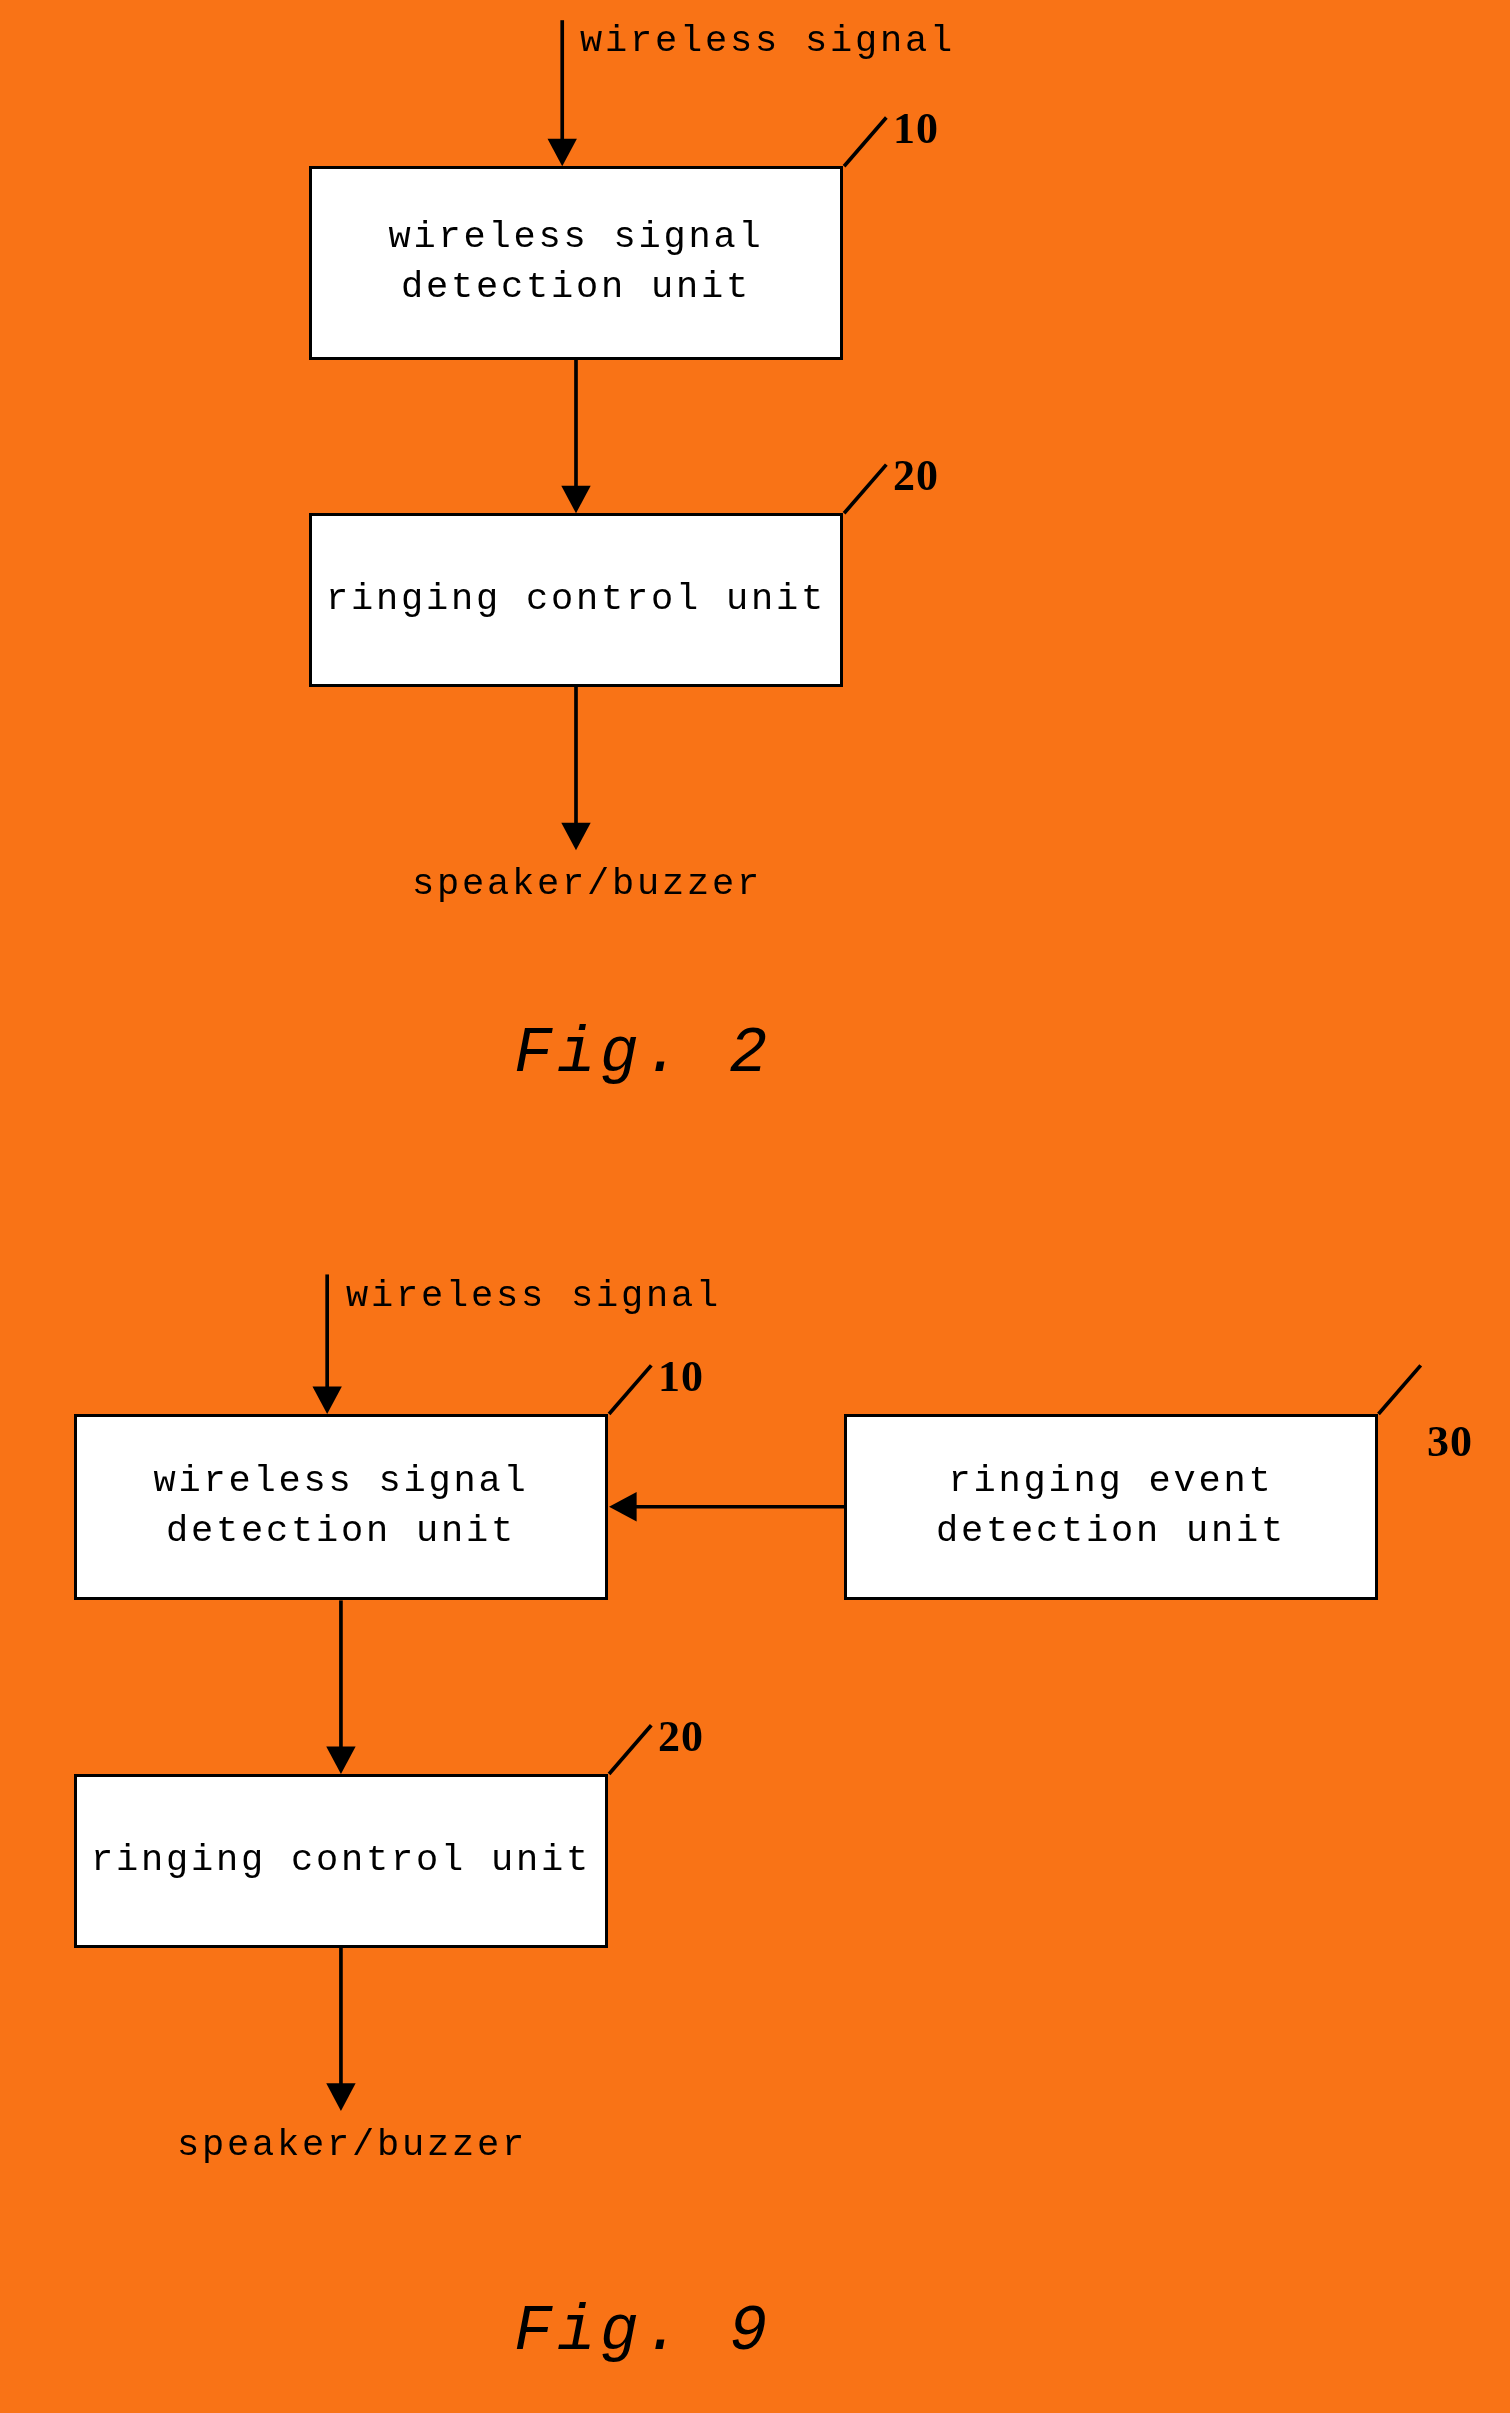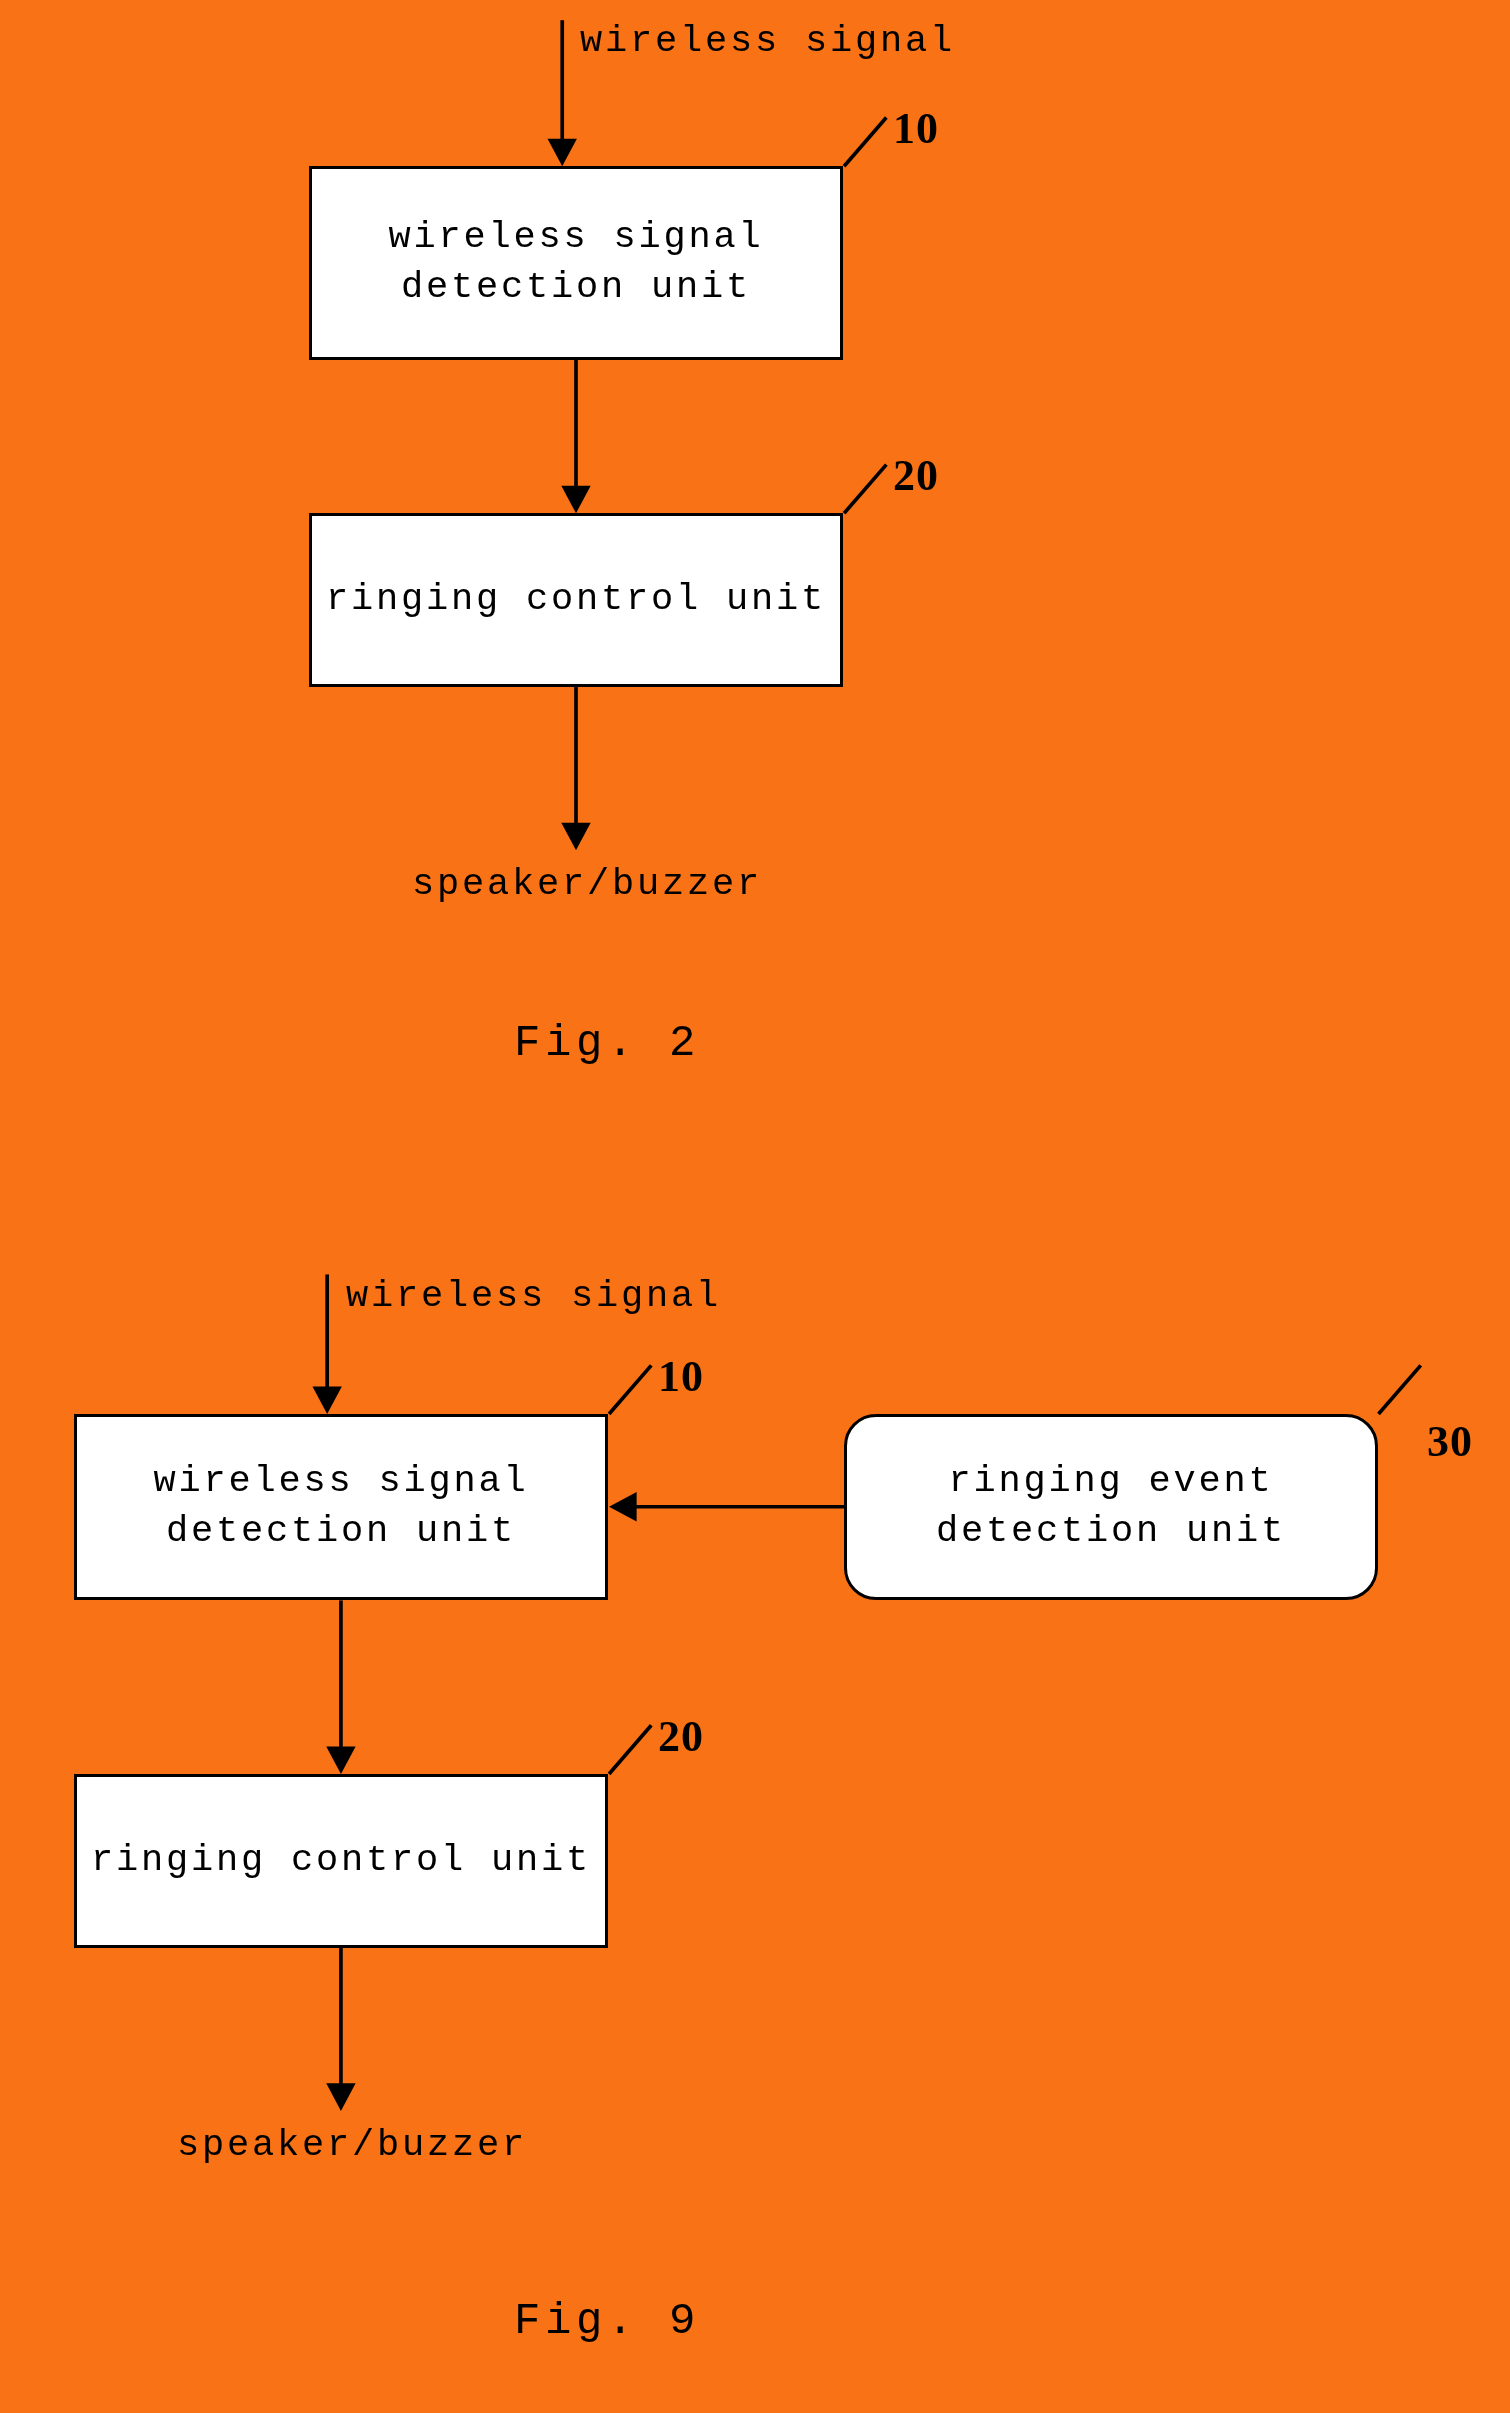--- a/index.html
+++ b/index.html
@@ -37,22 +37,23 @@
   .ref {
     position: absolute;
     font-family: "Times New Roman", serif;
     font-weight: bold;
     font-size: 44px;
     letter-spacing: 0.9px;
     text-align: center;
   }
   .caption {
     position: absolute;
-    font-size: 44px;
+    font-size: 64px;
     letter-spacing: 4.6px;
+    font-style: italic;
   }
   svg.overlay {
     position: absolute;
     left: 0;
     top: 0;
     width: 1511px;
     height: 2413px;
     pointer-events: none;
   }
   svg.overlay line, svg.overlay polyline {
@@ -86,21 +87,21 @@
 
   <div class="caption" style="left:514px; top:1018px;">Fig. 2</div>
 
   <div class="label" style="left:346px; top:1275px;">wireless signal</div>
 
   <div class="box" style="left:74px; top:1414px; width:534px; height:186px;">
     <span>wireless signal<br>detection unit</span>
   </div>
   <div class="ref" style="left:658px; top:1351px;">10</div>
 
-  <div class="box" style="left:844px; top:1414px; width:534px; height:186px;border-radius:32px;">
+  <div class="box" style="left:844px; top:1414px; width:534px; height:186px;">
     <span>ringing event<br>detection unit</span>
   </div>
   <div class="ref" style="left:1427px; top:1416px;">30</div>
 
   <div class="box" style="left:74px; top:1774px; width:534px; height:174px;">
     <span>ringing control unit</span>
   </div>
   <div class="ref" style="left:658px; top:1711px;">20</div>
 
   <div class="label" style="left:177px; top:2124px;">speaker/buzzer</div>

